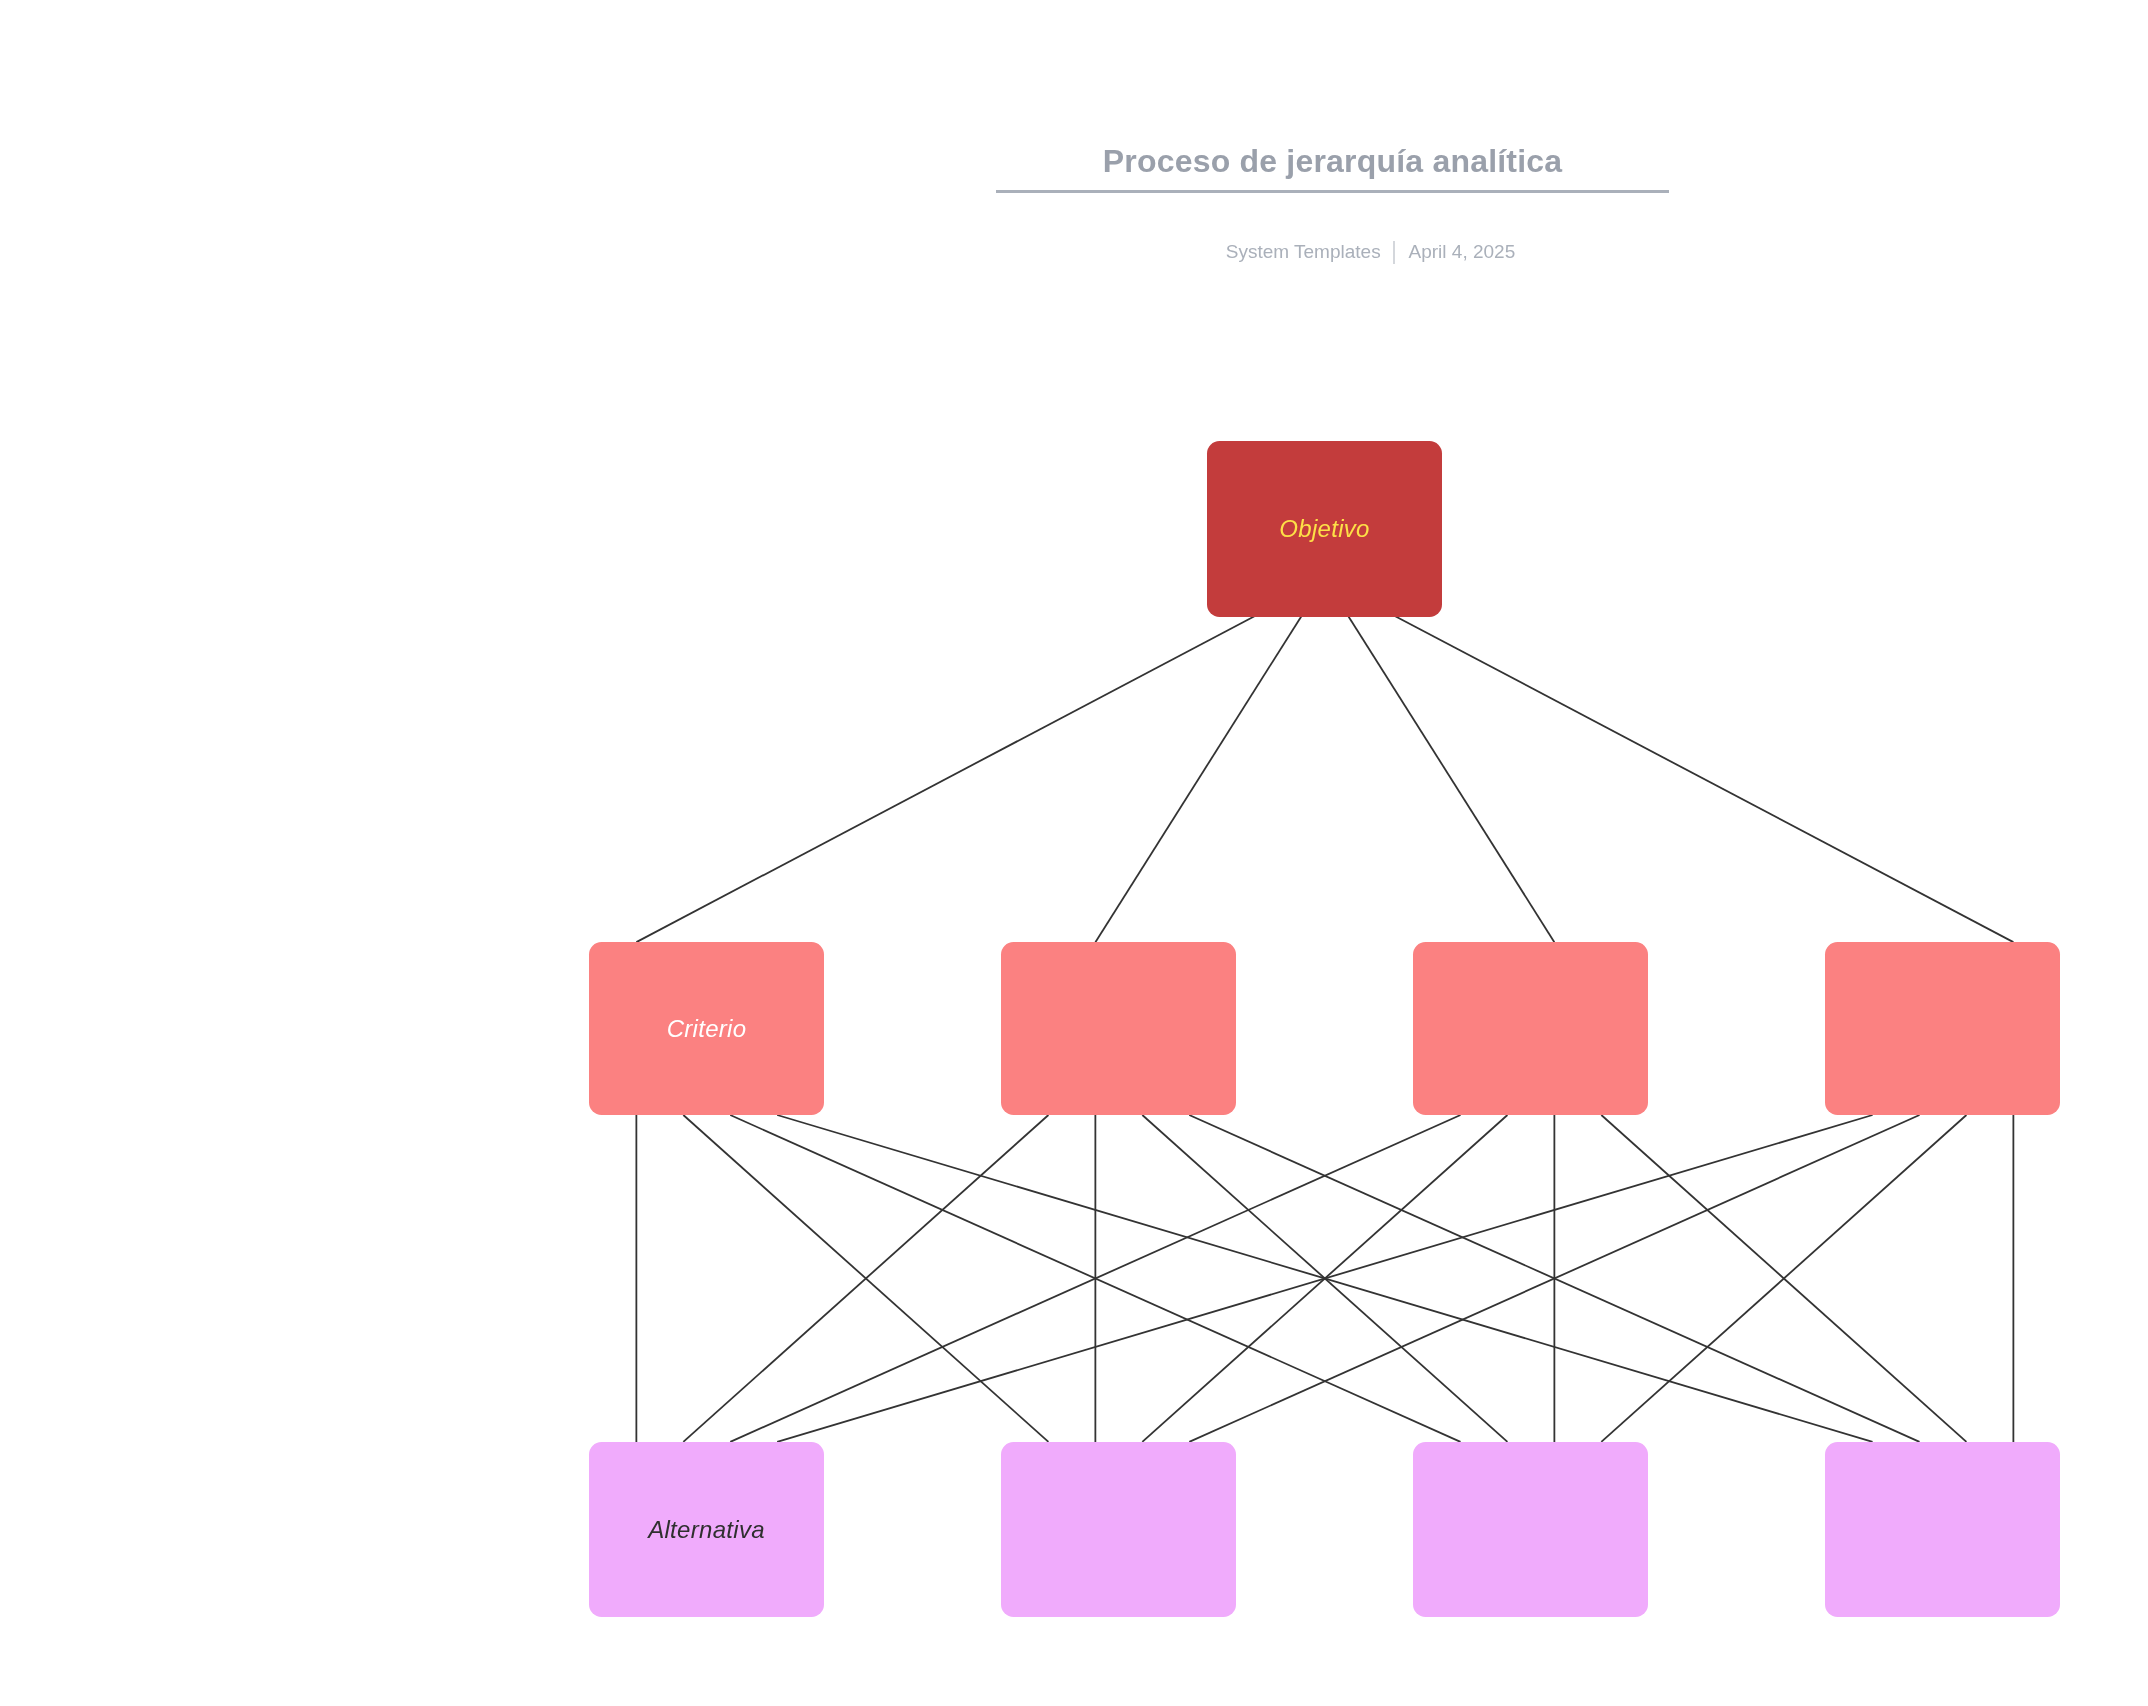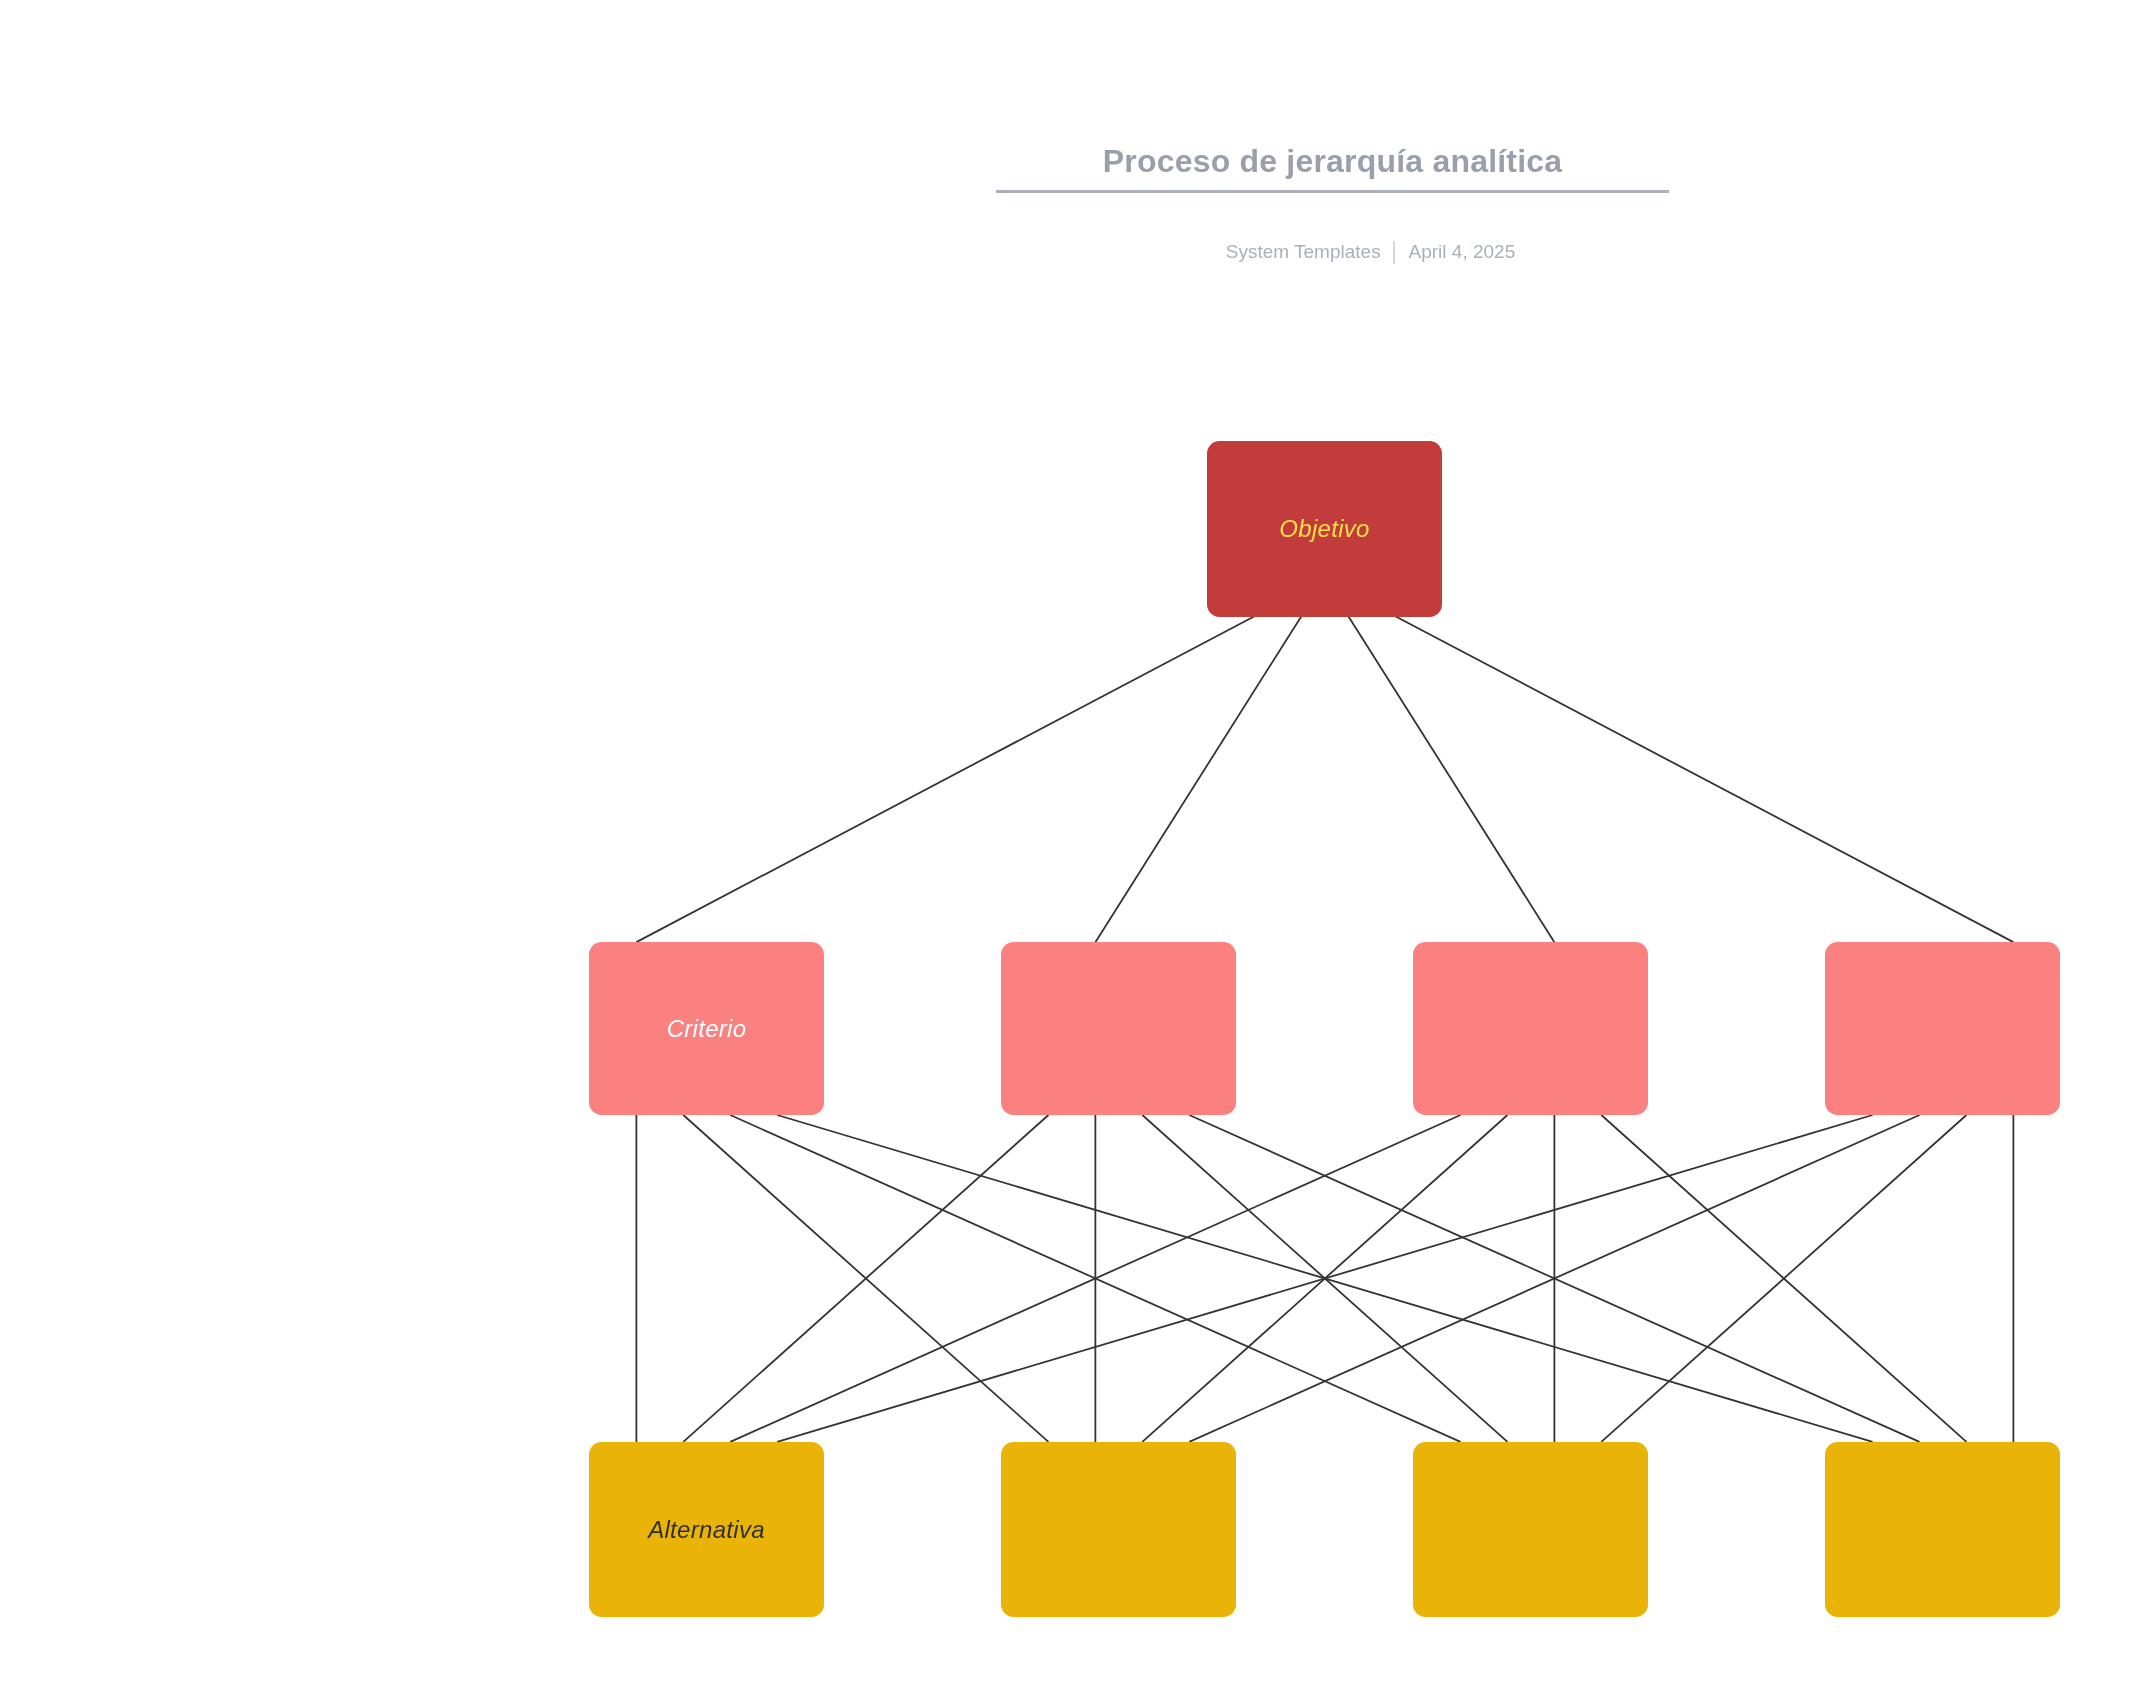--- a/index.html
+++ b/index.html
@@ -98,21 +98,21 @@
     background: #c33c3c;
   }
   .node.goal .node-label { color: #fde047; }
 
   .node.criterion {
     background: #fb8181;
   }
   .node.criterion .node-label { color: #ffffff; }
 
   .node.alternative {
-    background: #eab308;
+    background: #f0abfc;
   }
   .node.alternative .node-label { color: #2f2f2f; }
 </style>
 </head>
 <body>
 
 <div id="canvas">
 
   <div class="header">
     <div class="header-title">Proceso de jerarquía analítica</div>

